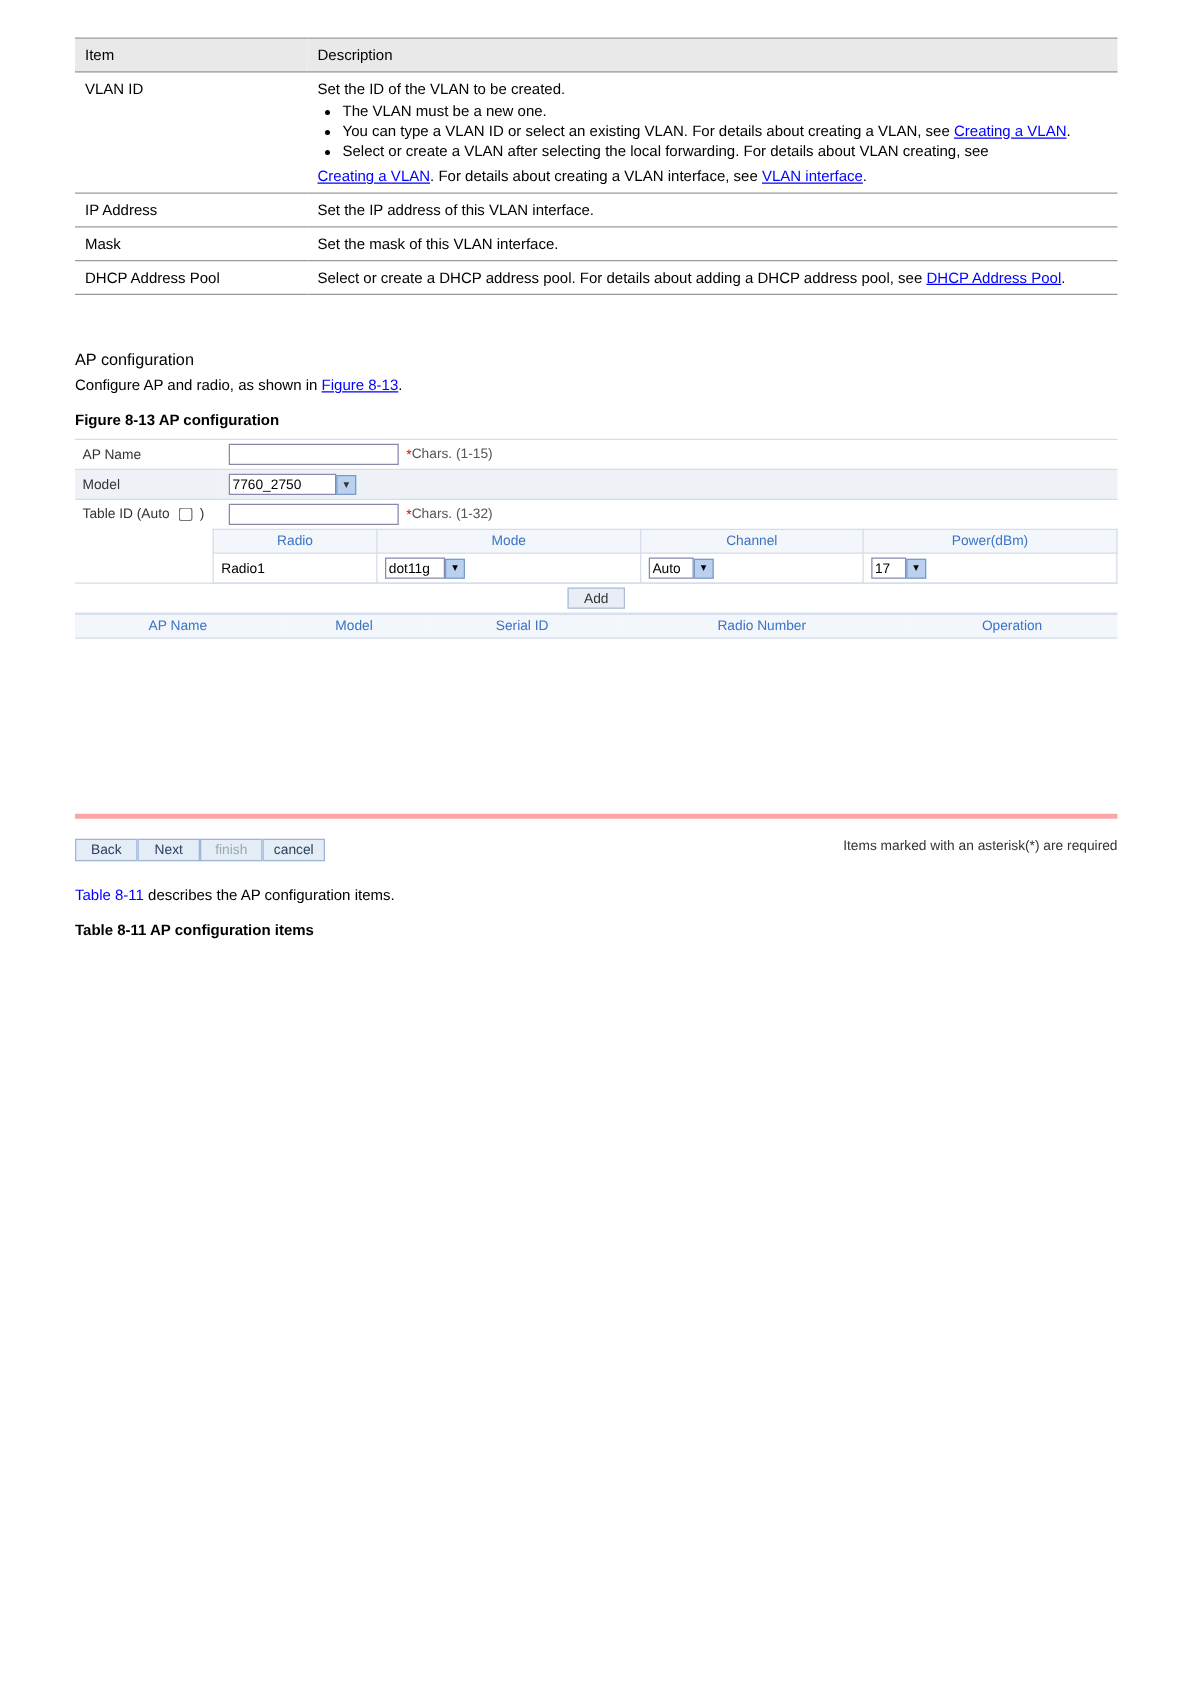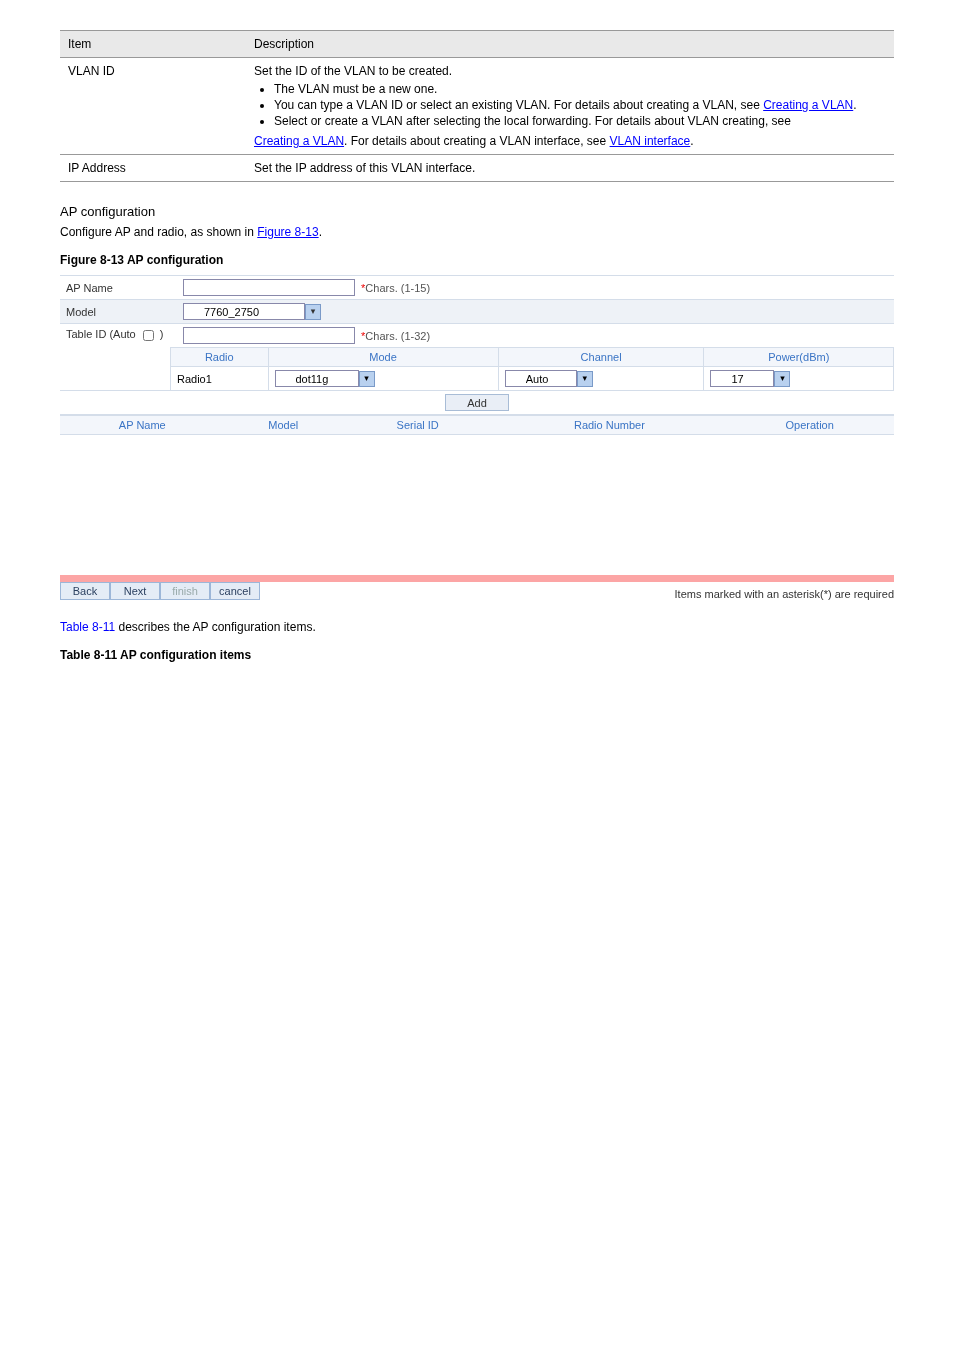--- a/index.html
+++ b/index.html
@@ -7,21 +7,21 @@
     font-size: 12px;
     color: #000;
     margin: 0;
     padding: 30px 60px;
     background: #fff;
     width: 834px;
   }
   .doc-table {
     width: 100%;
     border-collapse: collapse;
-    margin-bottom: 22px;
+    margin-bottom: 44px;
   }
   .doc-table th, .doc-table td {
     text-align: left;
     vertical-align: top;
     padding: 6px 8px;
     font-size: 12px;
     font-weight: normal;
     border-bottom: 1px solid #999;
   }
   .doc-table th {
@@ -79,21 +79,21 @@
     background: #eef2f7;
   }
   .cfg-label-col {
     width: 105px;
   }
   .txt-input {
     width: 130px;
     height: 15px;
     border: 1px solid #88a;
     font-size: 11px;
-    padding: 0 20px;
+    padding: 0 2px;
     background: #fff;
   }
   .sel-btn {
     display: inline-block;
     background: #b9d1ef;
     border: 1px solid #7a9ac8;
     width: 14px;
     height: 14px;
     text-align: center;
     line-height: 12px;
@@ -134,21 +134,21 @@
   }
   .add-row {
     border-top: 1px solid #d4dde9;
     border-bottom: 1px solid #d4dde9;
     padding: 3px 0;
     margin-top: -1px;
   }
   .add-btn {
     display: block;
     margin: 0 auto;
-    width: 64px;
+    width: 46px;
     height: 17px;
     font-size: 11px;
     background: #e9eef6;
     border: 1px solid #a8bcd6;
     color: #333;
   }
   .list-tbl {
     width: 100%;
     border-collapse: collapse;
   }
@@ -158,24 +158,24 @@
     font-weight: normal;
     font-size: 11px;
     padding: 3px 6px;
     border-top: 1px solid #d4dde9;
     border-bottom: 1px solid #d4dde9;
     text-align: center;
   }
   .nav-bar {
     display: flex;
     justify-content: space-between;
-    align-items: flex-end;
+    align-items: flex-start;
     margin-top: 140px;
-    border-top: 7px solid #fca5a5;
-    padding-top: 0;
+    border-top: 4px solid #fca5a5;
+    padding-top: 16px;
   }
   .nav-btns {
     display: flex;
     gap: 0;
   }
   .nav-btn {
     width: 50px;
     height: 18px;
     font-size: 11px;
     border: 1px solid #9cb6d8;
@@ -218,20 +218,28 @@
           <span class="link">Creating a VLAN</span><span>.</span>
           <span>For details about creating a VLAN interface, see</span>
           <span class="link">VLAN interface</span>.
         </div>
       </td>
     </tr>
     <tr>
       <td>IP Address</td>
       <td>Set the IP address of this VLAN interface.</td>
     </tr>
+    <tr>
+      <td>Mask</td>
+      <td>Set the mask of this VLAN interface.</td>
+    </tr>
+    <tr>
+      <td>DHCP Address Pool</td>
+      <td><span>Select or create a DHCP address pool. For details about adding a DHCP address pool, see </span><span class="link">DHCP Address Pool</span><span>.</span></td>
+    </tr>
   </tbody>
 </table>
 
 <div class="step-heading">
   <span>AP configuration</span>
 </div>
 <p class="step-text">
   <span>Configure AP and radio, as shown in </span><span class="figure-link">Figure 8-13</span><span>.</span>
 </p>
 

